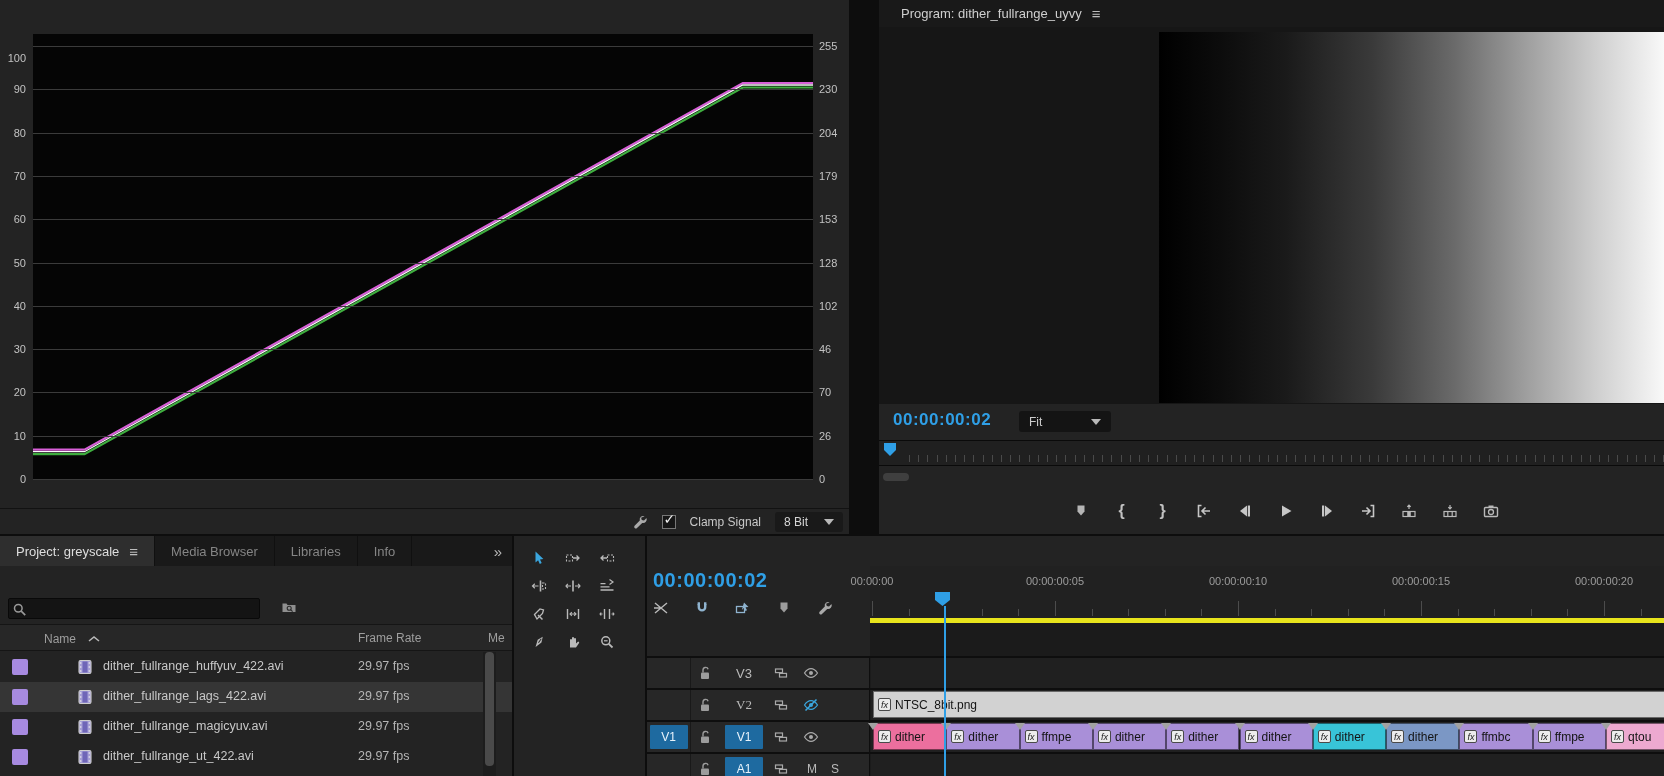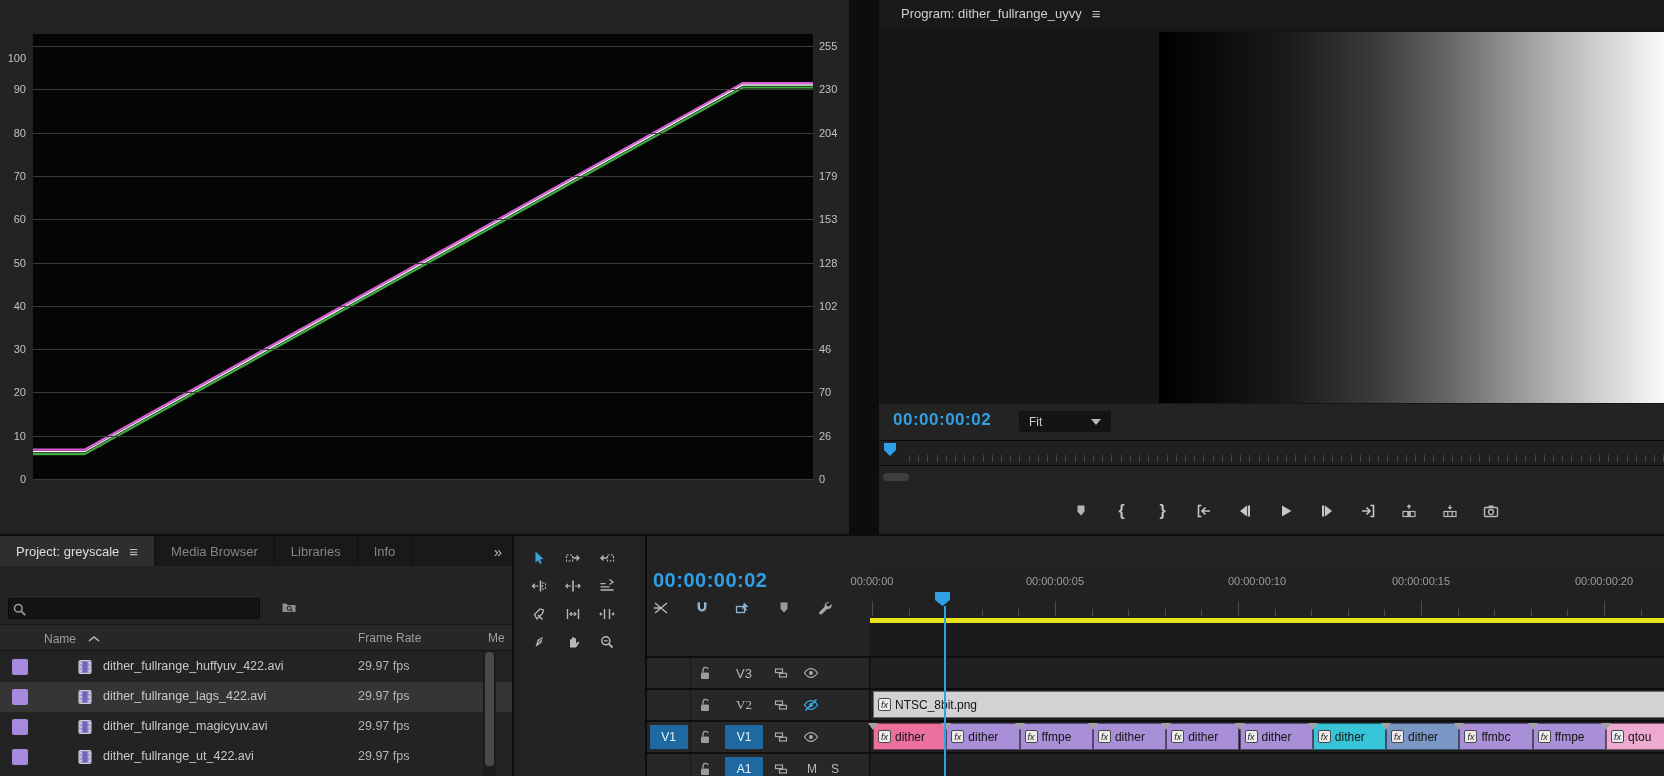--- a/index.html
+++ b/index.html
@@ -154,20 +154,35 @@
         <div style="top: 92.6px;">204</div>
         <div style="top: 135.9px;">179</div>
         <div style="top: 179.2px;">153</div>
         <div style="top: 222.5px;">128</div>
         <div style="top: 265.8px;">102</div>
         <div style="top: 309.1px;">46</div>
         <div style="top: 352.4px;">70</div>
         <div style="top: 395.7px;">26</div>
         <div style="top: 439px;">0</div>
       </div>
+    <div class="scope-footer">
+      <span id="scope-wrench">
+          <div style="display: flex;">
+            <svg width="16" height="16" viewBox="0 0 16 16">
+              <path d="M12.6 2.2a3.6 3.6 0 0 0-4.8 4.3L2.6 11.7a1.7 1.7 0 0 0 2.4 2.4l5.2-5.2a3.6 3.6 0 0 0 4.3-4.8L12 6.6 9.8 5.9 9.1 3.7z" fill="#a9a9a9"></path>
+            </svg>
+          </div>
+        </span>
+      <span class="checkbox checked" id="clamp-check"></span>
+      <span>Clamp Signal</span>
+      <span class="dropdown" style="margin-right:2px;">
+        <span>8 Bit</span>
+        <span class="tri-down"></span>
+      </span>
+    </div>
   </section>
 
   <section id="program">
     <div class="prog-title">
       <span>Program: dither_fullrange_uyvy</span>
       <span class="hamburger"></span>
     </div>
     <div class="prog-video">
       <div class="prog-frame"></div>
     </div>
@@ -553,21 +568,21 @@
           </svg></div>
         <div><svg width="16" height="16" viewBox="0 0 16 16">
             <path d="M12.6 2.2a3.6 3.6 0 0 0-4.8 4.3L2.6 11.7a1.7 1.7 0 0 0 2.4 2.4l5.2-5.2a3.6 3.6 0 0 0 4.3-4.8L12 6.6 9.8 5.9 9.1 3.7z" fill="#a9a9a9"></path>
           </svg></div>
       </div>
     <div class="tl-ruler" id="tl-ruler">
         <div class="rlabel" style="left: 2px;">00:00:00</div>
         <div class="rtick" style="left: 2px; height: 15px;"></div>
         <div class="rlabel" style="left: 185px;">00:00:00:05</div>
         <div class="rtick" style="left: 185px; height: 15px;"></div>
-        <div class="rlabel" style="left: 368px; margin-left: 19px;">00:00:00:10</div>
+        <div class="rlabel" style="left: 368px;">00:00:00:10</div>
         <div class="rtick" style="left: 368px; height: 15px;"></div>
         <div class="rlabel" style="left: 551px;">00:00:00:15</div>
         <div class="rtick" style="left: 551px; height: 15px;"></div>
         <div class="rlabel" style="left: 734px;">00:00:00:20</div>
         <div class="rtick" style="left: 734px; height: 15px;"></div>
         <div class="rtick" style="left: 39px; height: 7px;"></div>
         <div class="rtick" style="left: 75px; height: 7px;"></div>
         <div class="rtick" style="left: 112px; height: 7px;"></div>
         <div class="rtick" style="left: 148px; height: 7px;"></div>
         <div class="rtick" style="left: 222px; height: 7px;"></div>

